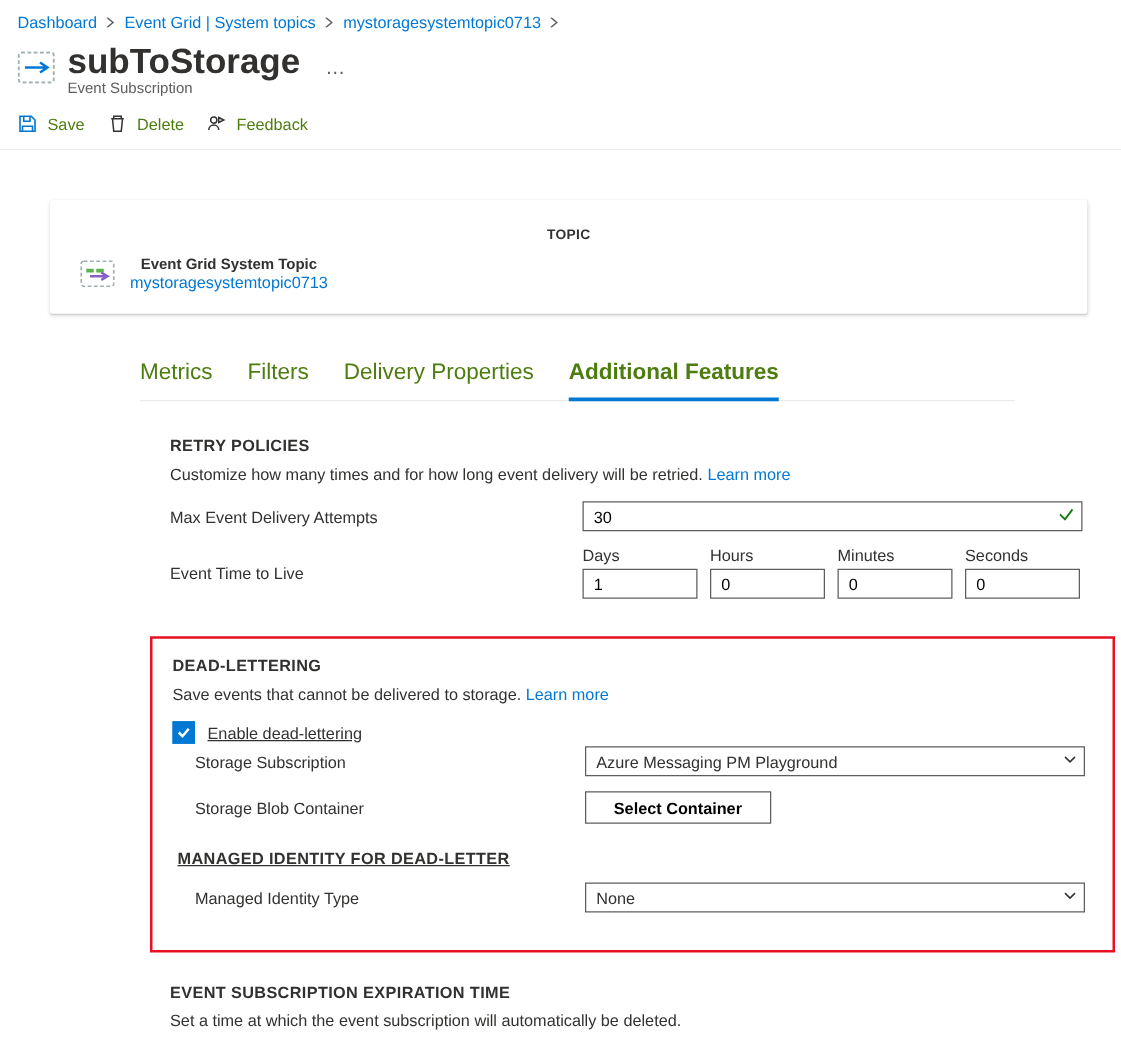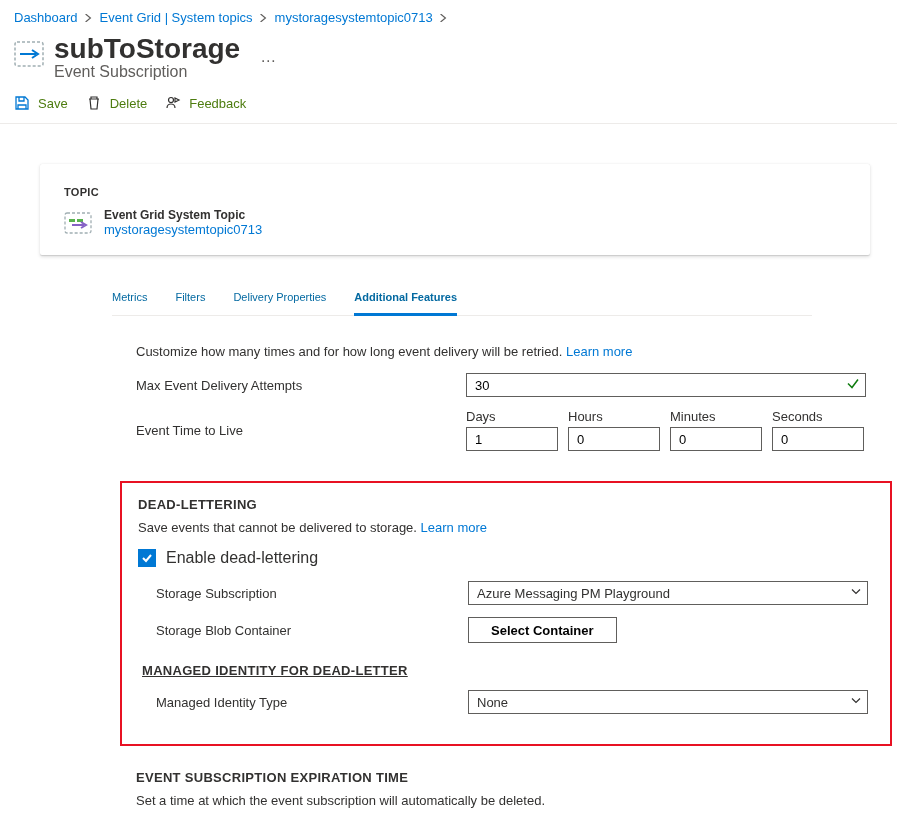--- a/index.html
+++ b/index.html
@@ -7,39 +7,39 @@
 
     
     .breadcrumb { padding: 10px 20px 4px 14px; display: flex; align-items: center; gap: 6px; font-size: 13px; }
     .breadcrumb a { color: #0078d4; text-decoration: none; cursor: pointer; }
     .breadcrumb .chev { color: #605e5c; width: 10px; height: 10px; display: inline-flex; align-items: center; }
 
     
     .page-header { padding: 4px 14px 4px 14px; display: flex; align-items: flex-start; gap: 10px; }
     .subscription-icon { width: 30px; height: 30px; margin-top: 6px; display: flex; align-items: center; justify-content: center; }
     .page-title { font-size: 28px; font-weight: 600; color: #323130; }
-    .page-subtitle { font-size: 16px; color: #605e5c; margin-top: -2px; }
+    .page-subtitle { font-size: 12px; color: #605e5c; margin-top: -2px; }
     .ellipsis { margin-left: 10px; color: #605e5c; font-size: 16px; letter-spacing: 1px; cursor: pointer; align-self: center; }
 
     
     .toolbar { display: flex; gap: 18px; padding: 10px 14px 12px 14px; border-bottom: 1px solid #edebe9; }
     .toolbar-btn { display: flex; align-items: center; gap: 8px; cursor: pointer; color: #4d7c0f; }
     .toolbar-btn svg { width: 16px; height: 16px; }
 
     
-    .card { margin: 40px auto 28px 40px; width: 830px; background: #fff; box-shadow: 0 1.6px 3.6px rgba(0,0,0,.13), 0 .3px .9px rgba(0,0,0,.11); border-radius: 2px; padding: 22px 24px 18px 24px; }
+    .card { margin: 40px auto 28px 40px; width: 830px; background: #fff; box-shadow: 0 1.6px 3.6px rgba(0,0,0,.13), 0 .3px .9px rgba(0,0,0,.11); border-radius: 2px; padding: 22px 24px 18px 24px; text-align: center; }
     .card-label { font-size: 11px; font-weight: 600; letter-spacing: .3px; color: #323130; }
     .topic-row { display: flex; align-items: center; gap: 12px; margin-top: 10px; }
     .topic-icon { width: 28px; height: 28px; display:flex; align-items:center; justify-content:center; }
     .topic-title { font-size: 12px; font-weight: 600; }
     .topic-link { font-size: 13px; color: #0078d4; text-decoration: none; cursor: pointer; }
 
     
     .tabs { margin: 0 0 0 112px; width: 700px; border-bottom: 1px solid #edebe9; display: flex; gap: 28px; }
-    .tab { padding: 8px 0 10px 0; font-size: 11px; color: #0369a1; cursor: pointer; }
+    .tab { padding: 8px 0 10px 0; font-size: 18px; color: #4d7c0f; cursor: pointer; }
     .tab.active { font-weight: 600; border-bottom: 3px solid #0078d4; margin-bottom: -1px; }
 
     
     .content { margin: 28px 0 0 136px; width: 745px; }
     .section { margin-bottom: 30px; }
     .section-heading { font-size: 13px; font-weight: 600; letter-spacing: .3px; margin-bottom: 8px; }
     .section-subheading { font-size: 13px; font-weight: 600; letter-spacing: .3px; margin: 20px 0 12px 4px; text-decoration: underline; }
     .section-desc { font-size: 13px; color: #323130; margin-bottom: 14px; }
     .section-desc a { color: #0078d4; text-decoration: none; cursor:pointer; }
 
@@ -53,21 +53,21 @@
 
     .ttl-group { display: flex; gap: 10px; }
     .ttl-col { display: flex; flex-direction: column; }
     .ttl-col .ttl-label { font-size: 13px; color: #323130; margin-bottom: 3px; }
     .ttl-col input { width: 92px; height: 24px; border:1px solid #605e5c; padding: 2px 8px; font-size: 13px; }
 
     
     .highlight-box { border: 2px solid #e81123; padding: 14px 16px 18px 16px; margin-left: -16px; width: 772px; margin-bottom: 24px; }
 
     
-    .checkbox-row { display: flex; align-items: center; gap: 10px; font-size: 16px; margin: 4px 0 14px 0; cursor:pointer; }
+    .checkbox-row { display: flex; align-items: center; gap: 10px; font-size: 13px; margin: 4px 0 2px 0; cursor:pointer;text-decoration:underline; }
     .checkbox-box { width: 18px; height: 18px; border: 1px solid #323130; display: flex; align-items: center; justify-content: center; }
     .checkbox-box.checked { background: #0078d4; border-color: #0078d4; }
     .checkbox-box.checked svg { width: 12px; height: 12px; }
 
     
     .select-wrap { position: relative; width: 400px; }
     .select-wrap .select-display { border:1px solid #605e5c; height:24px; padding:2px 28px 2px 8px; font-size:13px; line-height:19px; cursor:pointer; }
     .select-wrap .chev-down { position:absolute; right:6px; top:50%; transform:translateY(-50%); color:#323130; }
 
     .outline-btn { border:1px solid #605e5c; height:26px; padding: 3px 22px; font-size:13px; font-weight:600; background:#fff; cursor:pointer; }
@@ -153,20 +153,21 @@
 <div class="tabs">
   <div class="tab">Metrics</div>
   <div class="tab">Filters</div>
   <div class="tab">Delivery Properties</div>
   <div class="tab active">Additional Features</div>
 </div>
 
 <div class="content">
 
   <div class="section">
+    <div class="section-heading">RETRY POLICIES</div>
     <div class="section-desc">
       <span>Customize how many times and for how long event delivery will be retried.</span>
       <a>Learn more</a>
     </div>
     <div class="form-row">
       <div class="form-label">Max Event Delivery Attempts</div>
       <div class="wide-input">
         <input type="text" value="30" style="">
         <span class="valid-check"><svg width="14" height="14" viewBox="0 0 14 14">
               <path d="M2 7 L6 11 L12 3" stroke="#107c10" stroke-width="1.5" fill="none"></path>

